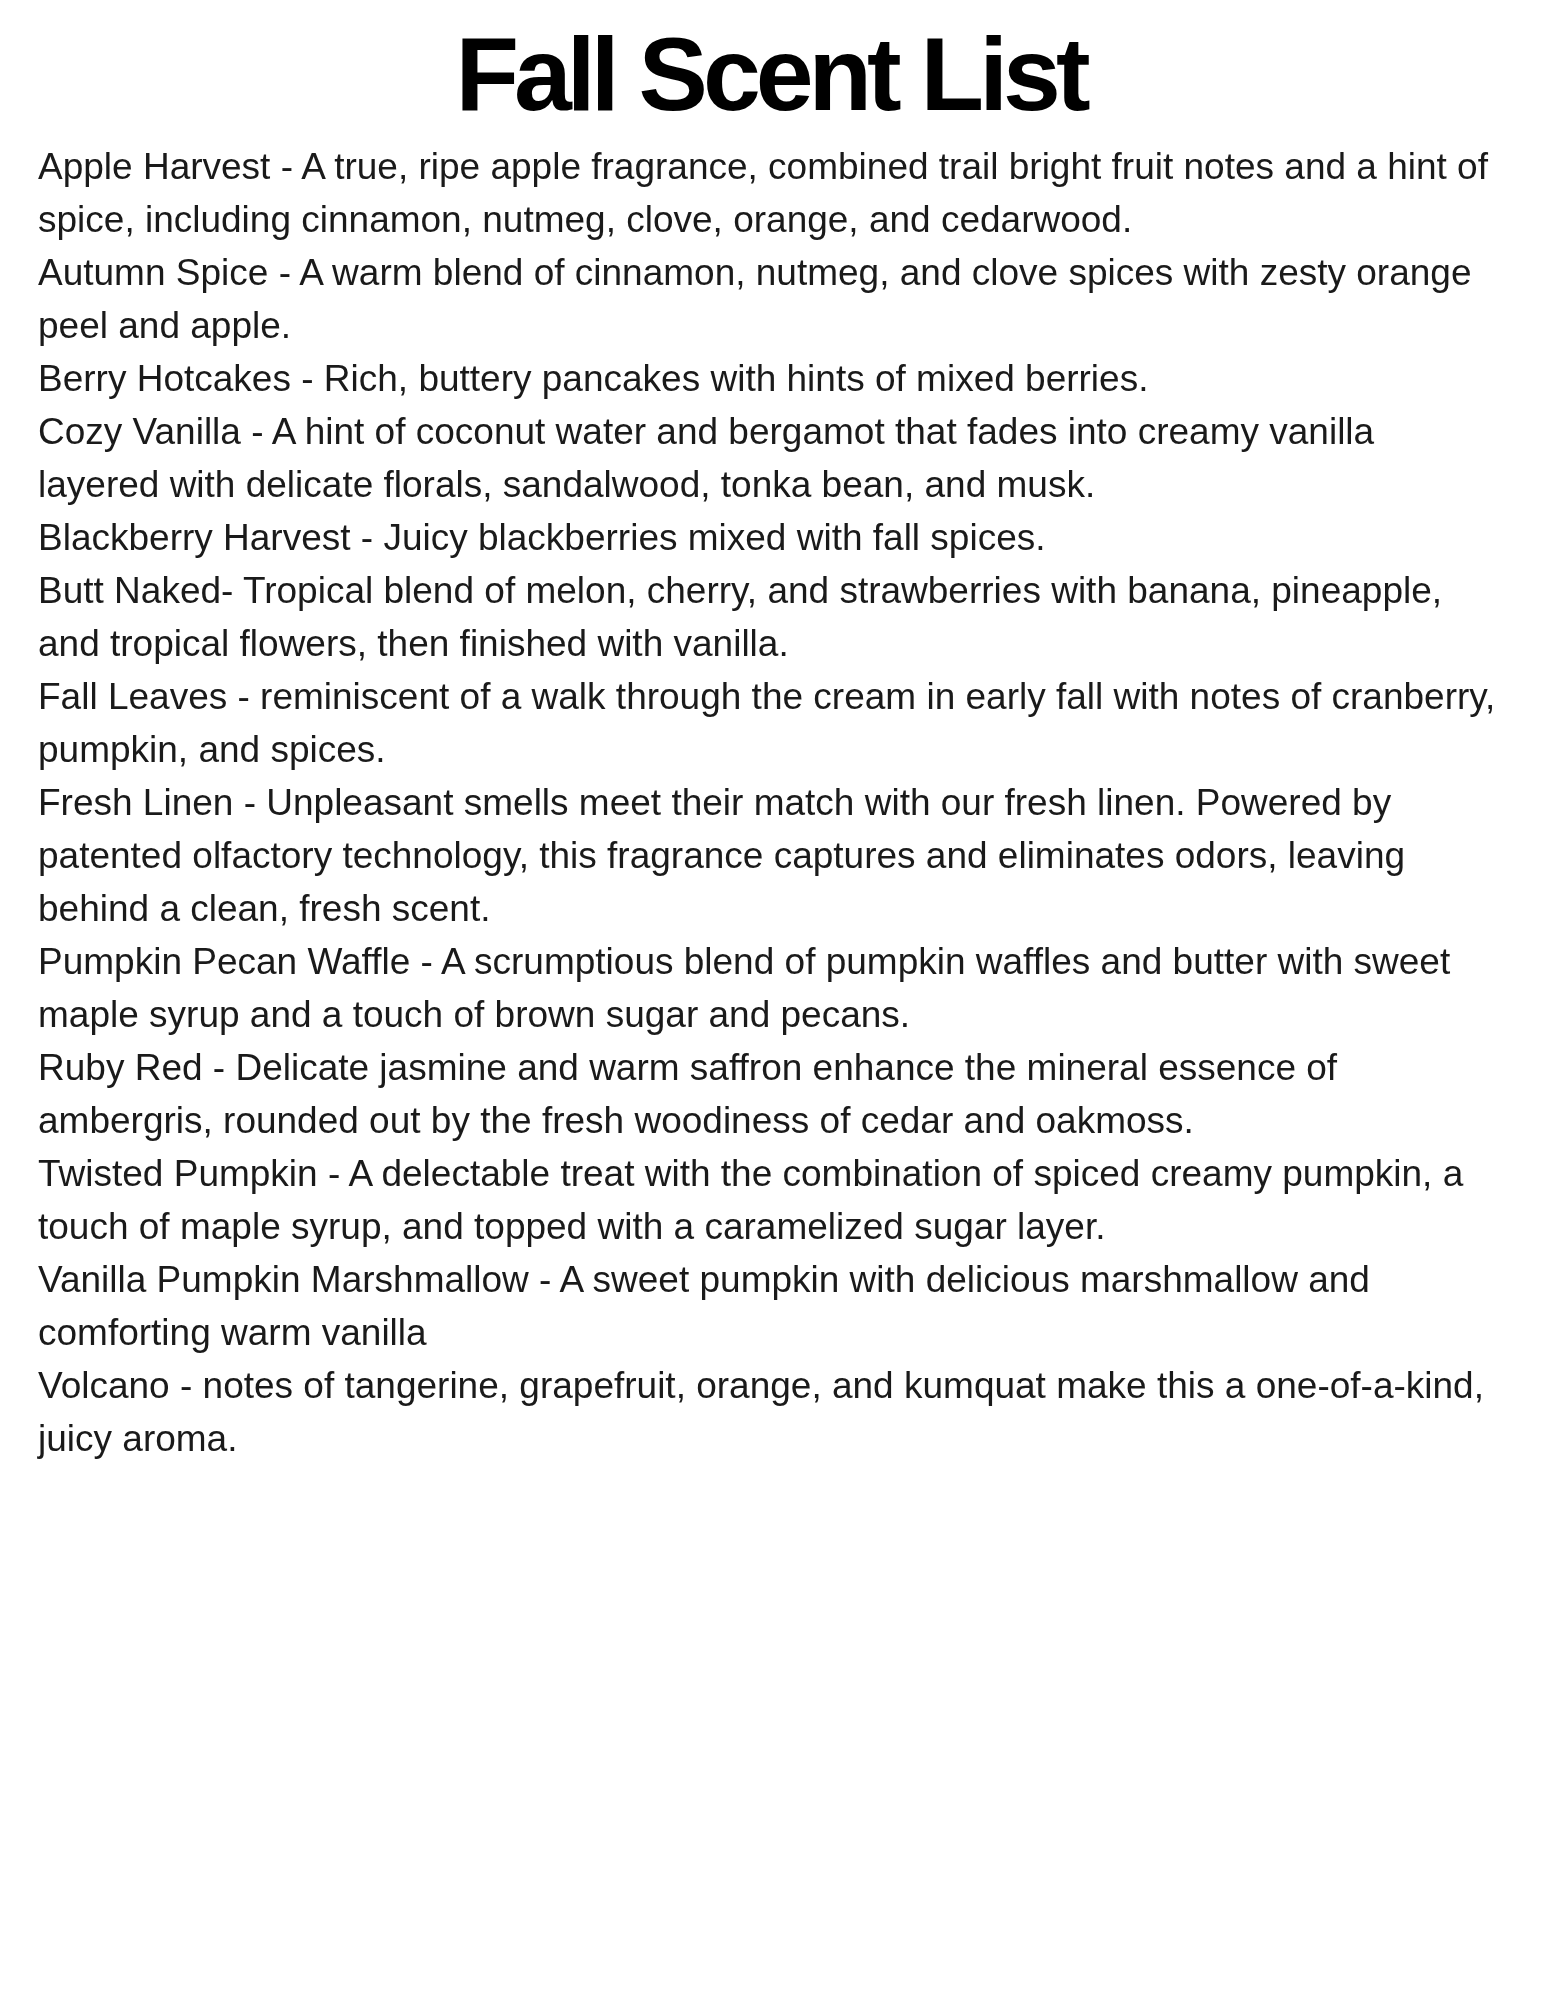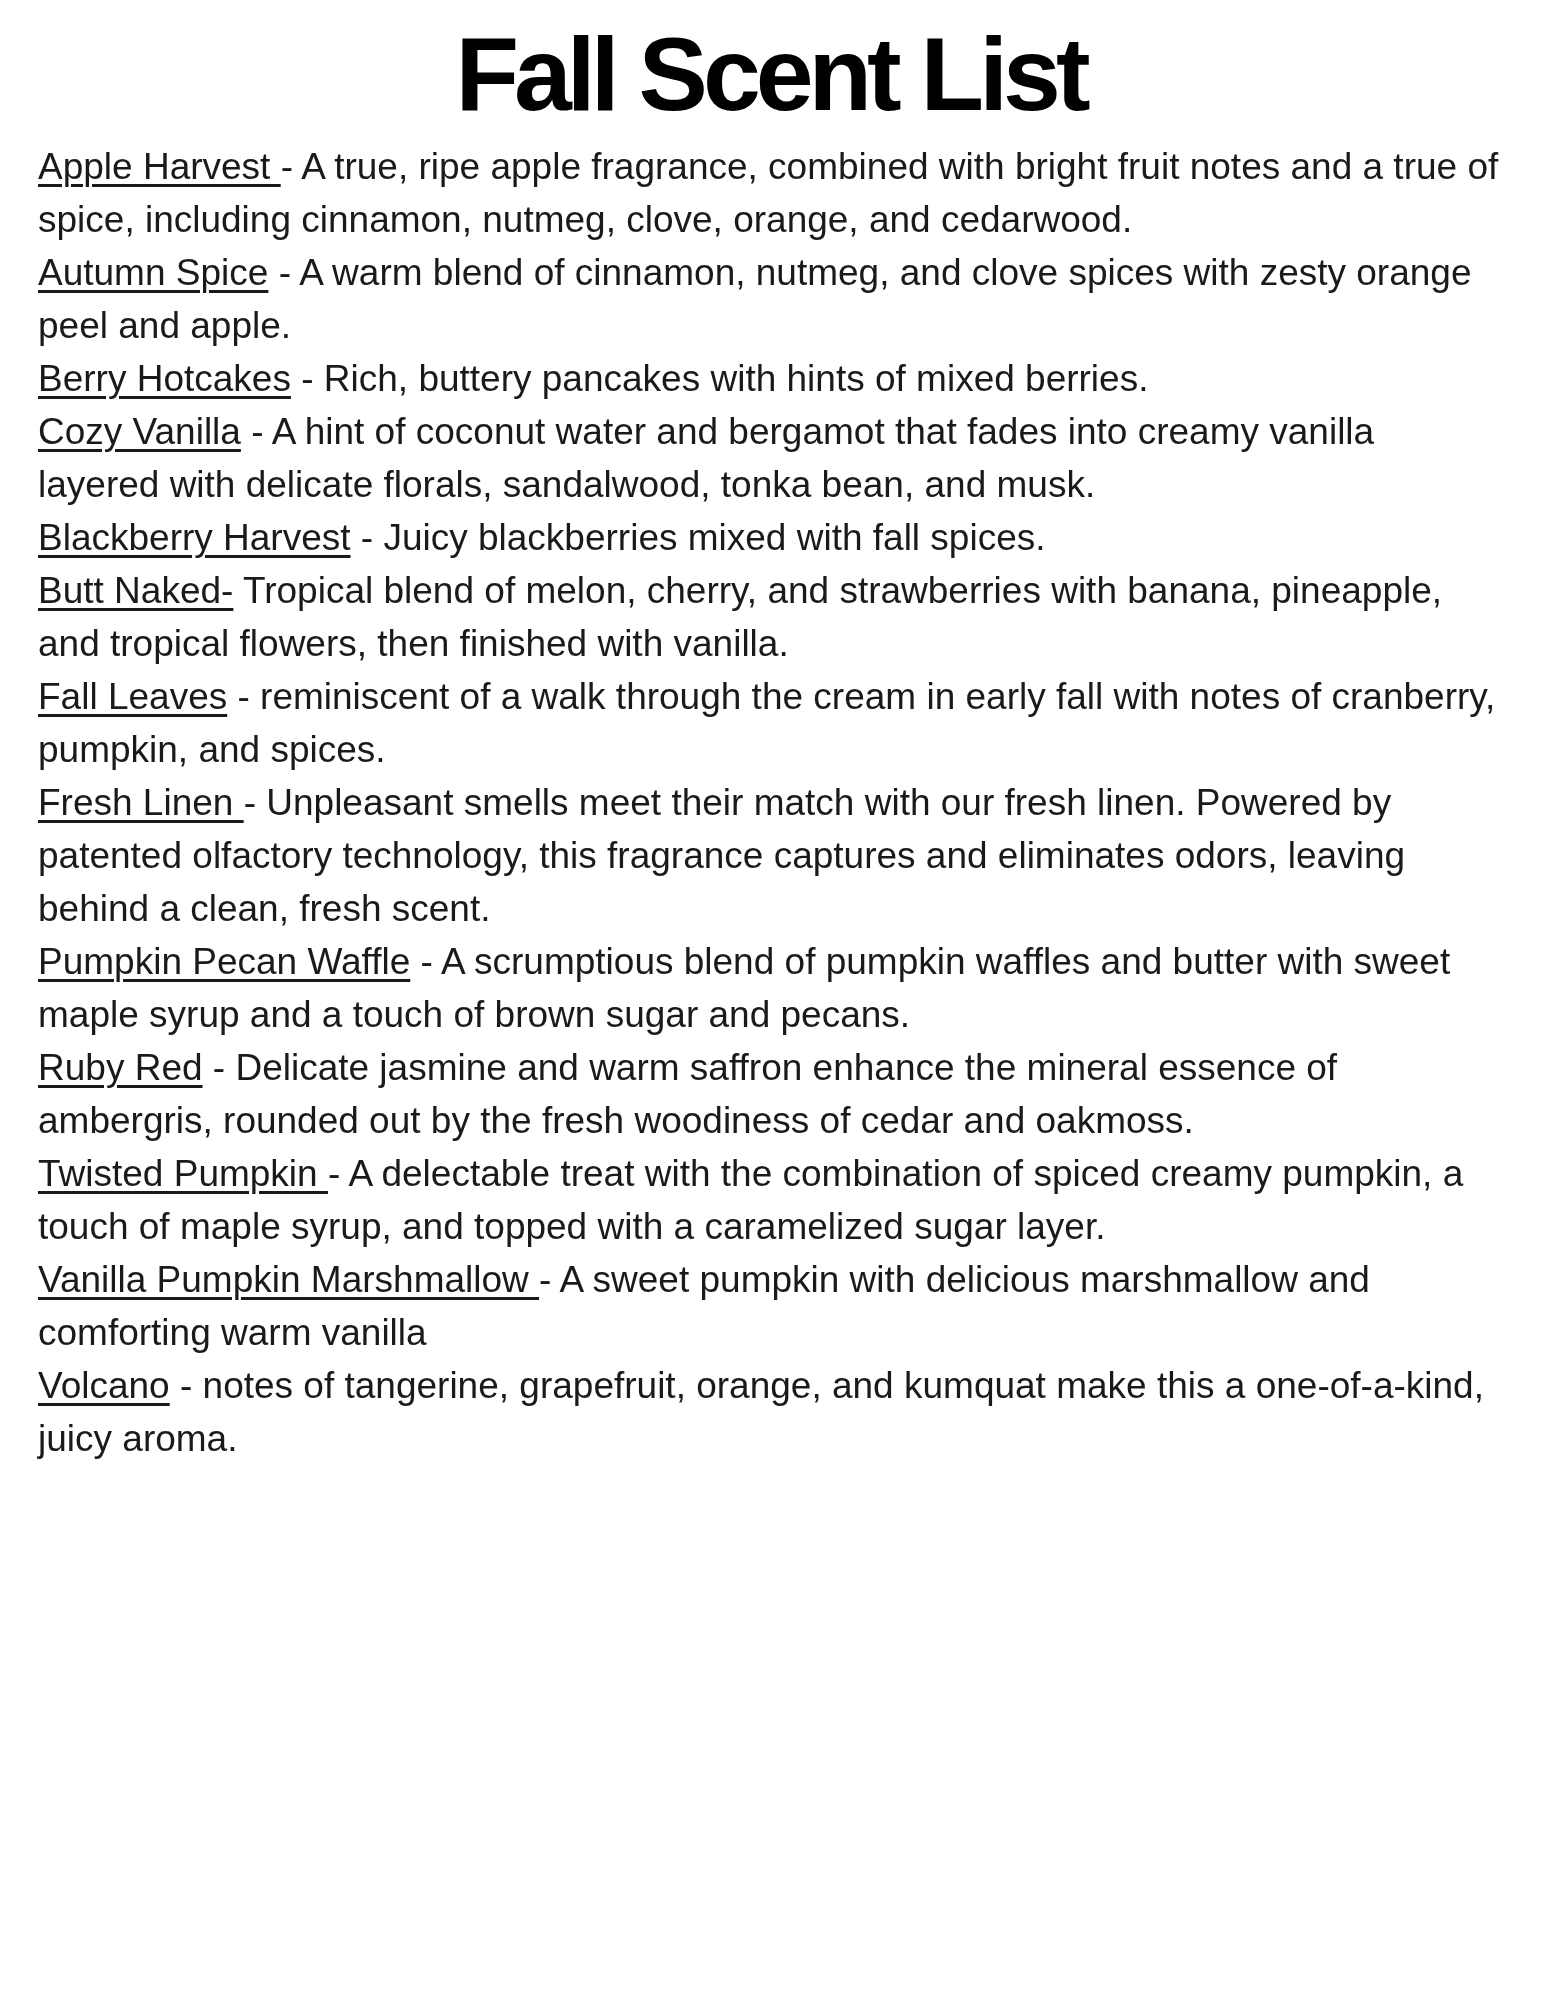--- a/index.html
+++ b/index.html
@@ -34,32 +34,31 @@
   .scent-list {
     font-size: 37px;
     line-height: 53px;
     font-weight: 400;
   }
   .scent {
     margin: 0;
     padding: 0;
   }
   .scent-name {
-    text-decoration: underline;
     text-decoration-thickness: 2.5px;
     text-underline-offset: 5px;
   }
 </style>
 </head>
 <body>
 
 <main class="page">
   <h1 class="title">Fall Scent List</h1>
   <section class="scent-list">
-      <p class="scent"><span class="scent-name">Apple Harvest </span><span class="scent-desc">- A true, ripe apple fragrance, combined with bright fruit notes and a true of spice, including cinnamon, nutmeg, clove, orange, and cedarwood.</span></p>
+      <p class="scent"><span class="scent-name">Apple Harvest </span><span class="scent-desc">- A true, ripe apple fragrance, combined trail bright fruit notes and a hint of spice, including cinnamon, nutmeg, clove, orange, and cedarwood.</span></p>
       <p class="scent"><span class="scent-name">Autumn Spice</span><span class="scent-desc"> - A warm blend of cinnamon, nutmeg, and clove spices with zesty orange peel and apple.</span></p>
       <p class="scent"><span class="scent-name">Berry Hotcakes</span><span class="scent-desc"> - Rich, buttery pancakes with hints of mixed berries.</span></p>
       <p class="scent"><span class="scent-name">Cozy Vanilla</span><span class="scent-desc"> - A hint of coconut water and bergamot that fades into creamy vanilla layered with delicate florals, sandalwood, tonka bean, and musk.</span></p>
       <p class="scent"><span class="scent-name">Blackberry Harvest</span><span class="scent-desc"> - Juicy blackberries mixed with fall spices.</span></p>
       <p class="scent"><span class="scent-name">Butt Naked-</span><span class="scent-desc"> Tropical blend of melon, cherry, and strawberries with banana, pineapple, and tropical flowers, then finished with vanilla.</span></p>
       <p class="scent"><span class="scent-name">Fall Leaves</span><span class="scent-desc"> - reminiscent of a walk through the cream in early fall with notes of cranberry, pumpkin, and spices.</span></p>
       <p class="scent"><span class="scent-name">Fresh Linen </span><span class="scent-desc">- Unpleasant smells meet their match with our fresh linen. Powered by patented olfactory technology, this fragrance captures and eliminates odors, leaving behind a clean, fresh scent.</span></p>
       <p class="scent"><span class="scent-name">Pumpkin Pecan Waffle</span><span class="scent-desc"> - A scrumptious blend of pumpkin waffles and butter with sweet maple syrup and a touch of brown sugar and pecans.</span></p>
       <p class="scent"><span class="scent-name">Ruby Red</span><span class="scent-desc"> - Delicate jasmine and warm saffron enhance the mineral essence of ambergris, rounded out by the fresh woodiness of cedar and oakmoss.</span></p>
       <p class="scent"><span class="scent-name">Twisted Pumpkin </span><span class="scent-desc">- A delectable treat with the combination of spiced creamy pumpkin, a touch of maple syrup, and topped with a caramelized sugar layer.</span></p>

